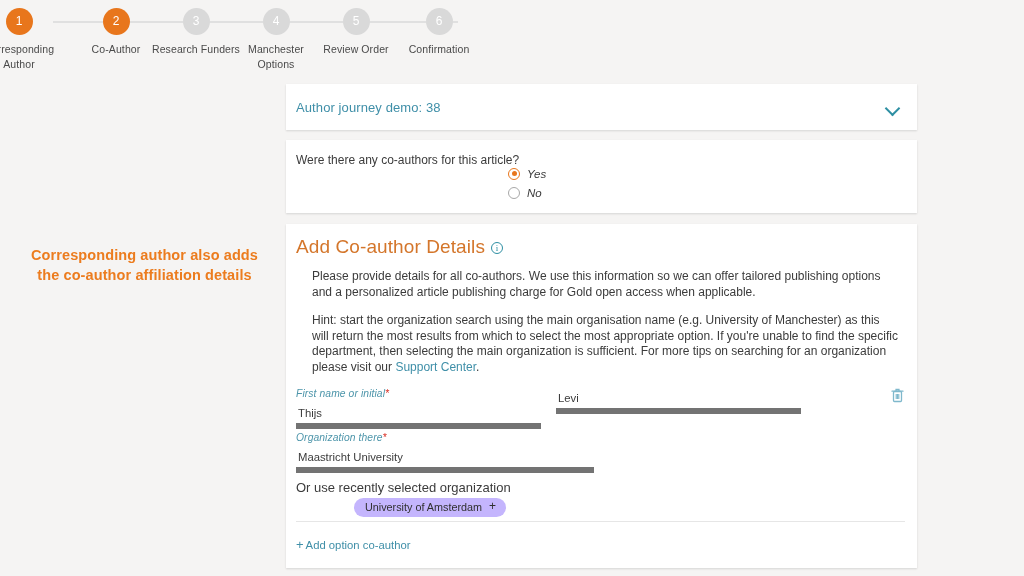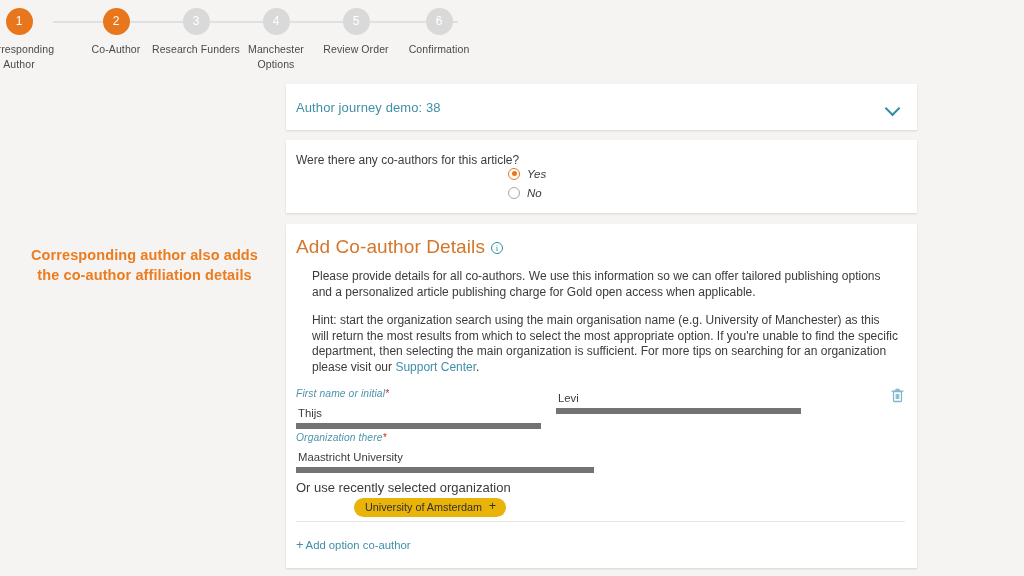--- a/index.html
+++ b/index.html
@@ -220,21 +220,21 @@
 
   .recent-label {
     position: absolute;
     left: 0; top: 92px;
     font-size: 13px;
     color: #3b3b3b;
   }
   .chip {
     position: absolute;
     left: 58px; top: 110px;
-    background: #eab308;
+    background: #c4b5fd;
     border-radius: 11px;
     padding: 3px 10px 4px 11px;
     font-size: 10.8px;
     color: #2f2f2f;
     display: inline-flex;
     align-items: flex-start;
     gap: 7px;
     white-space: nowrap;
   }
   .chip-plus { font-size: 12px; line-height: 10px; }

